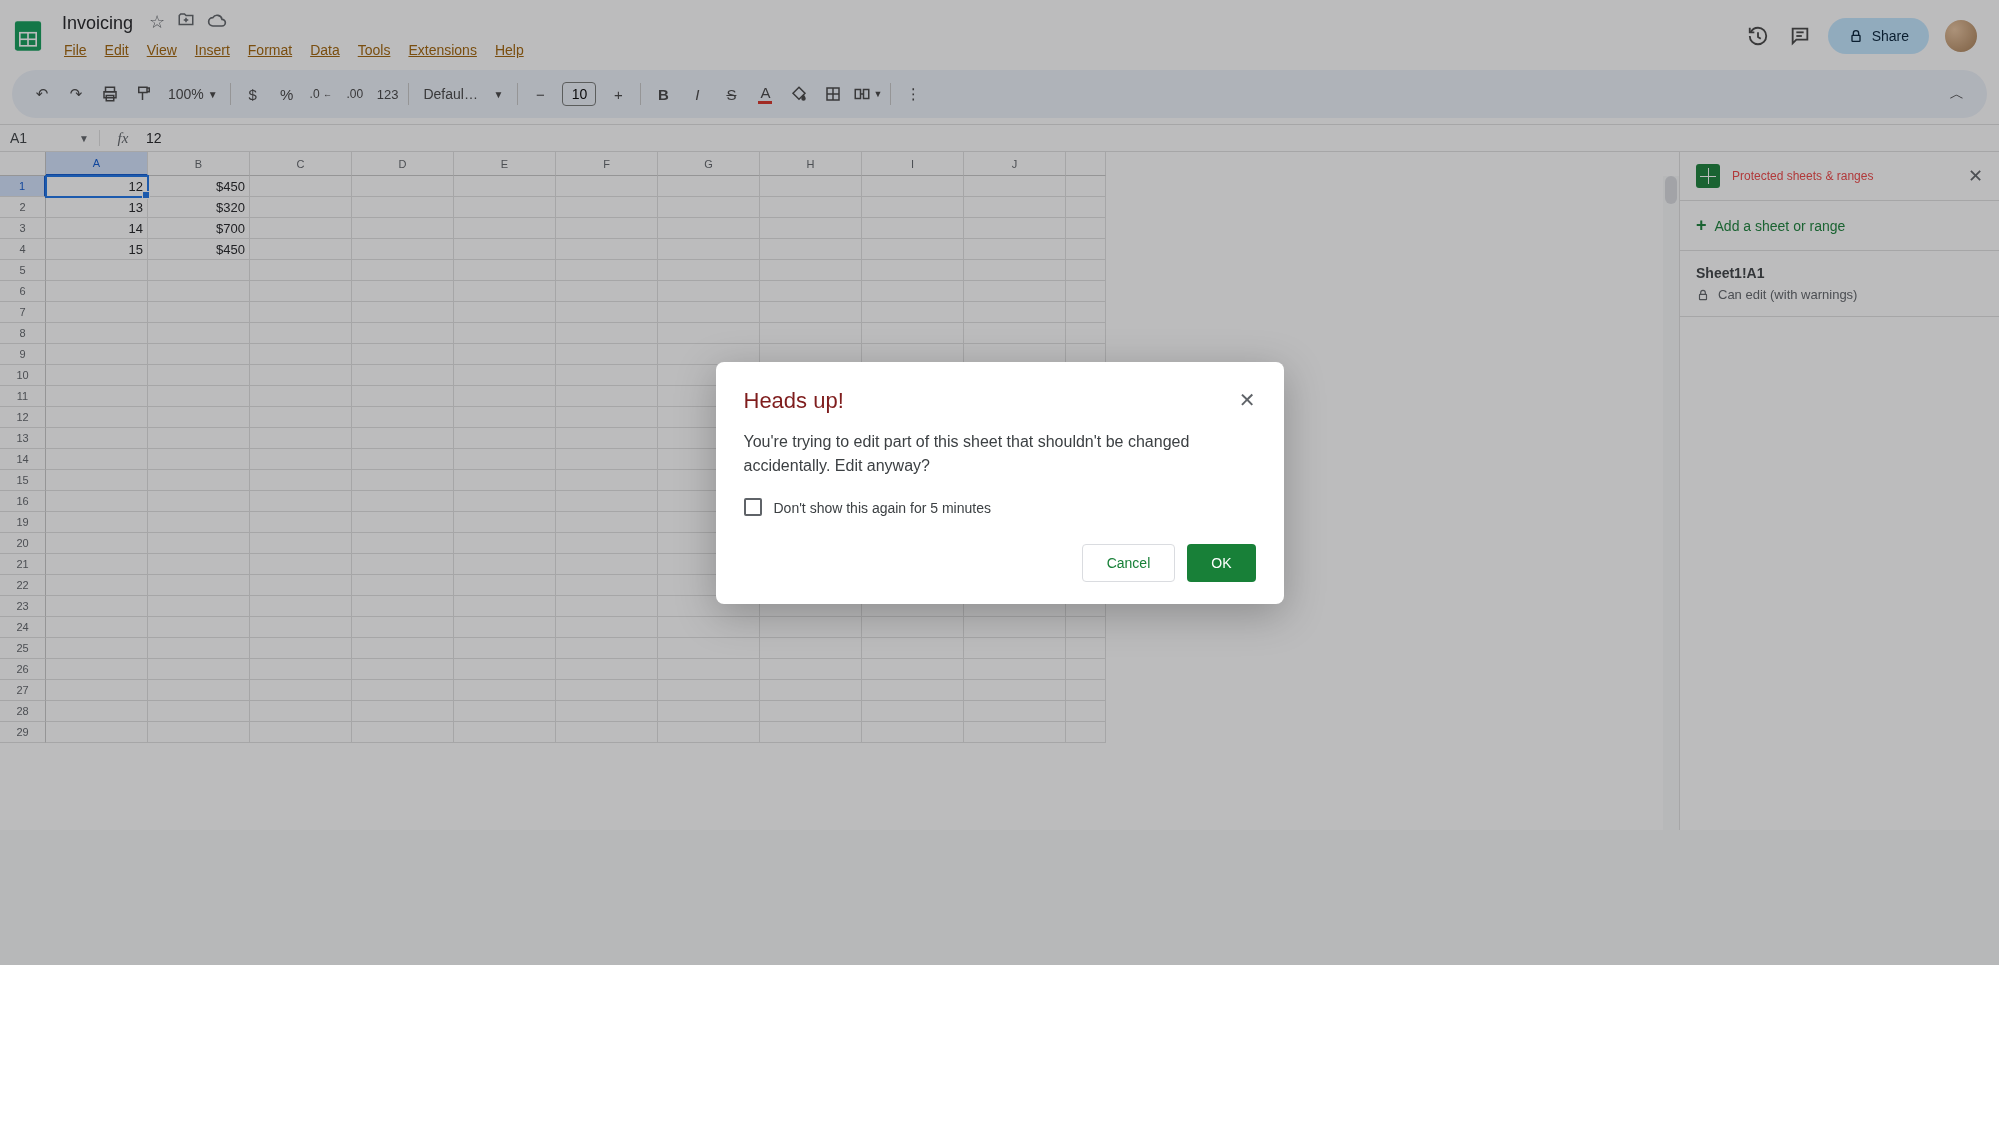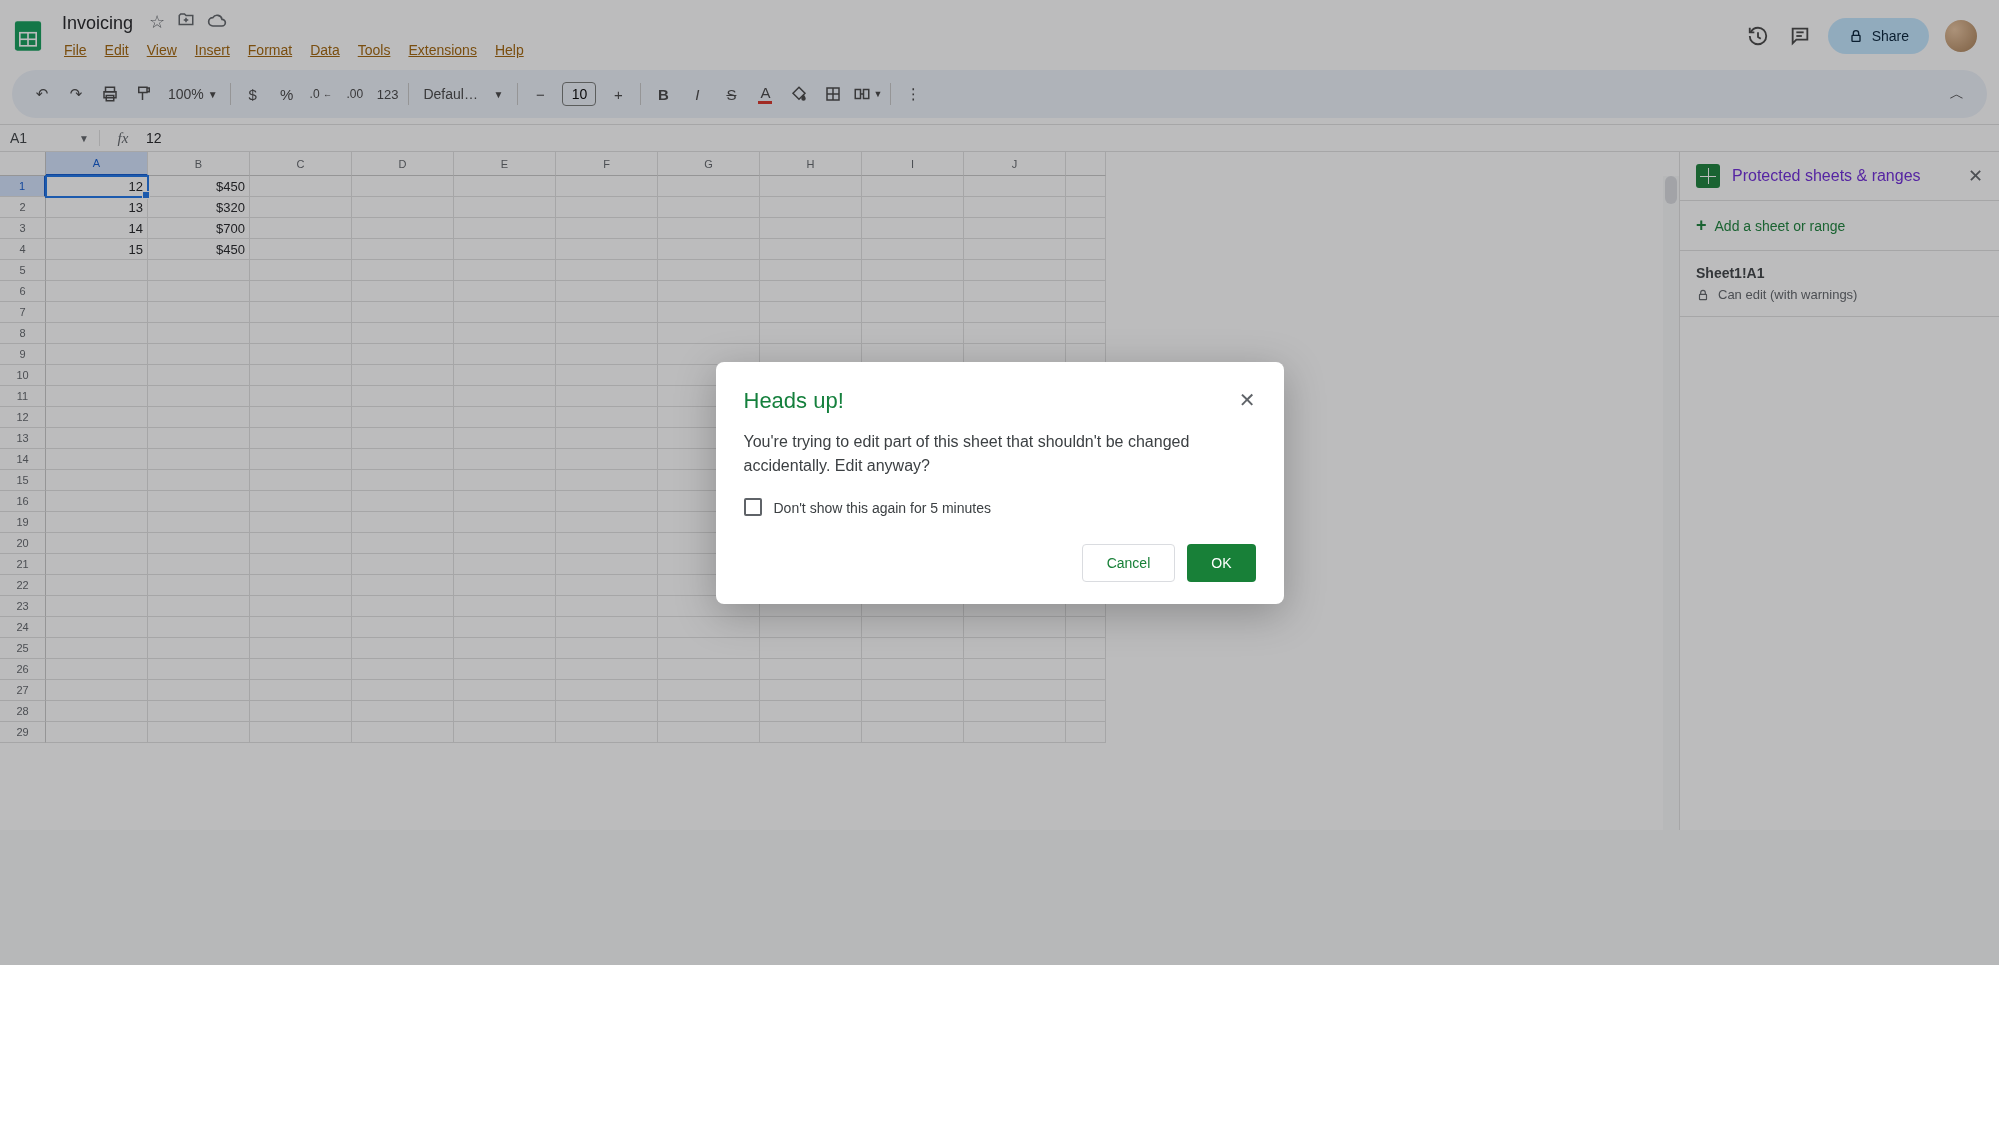--- a/index.html
+++ b/index.html
@@ -71,32 +71,32 @@
   .sheet-tab { display:flex; align-items:center; gap:8px; padding:0 12px; height:36px; background:#e8f0fe; border-radius:4px 4px 0 0; color:#0b57d0; font-size:13px; font-weight:500; }
   .explore { margin-left:auto; width:28px; height:28px; background:#3c4043; border-radius:4px; color:#fff; display:flex; align-items:center; justify-content:center; font-size:14px;}
 
   
   .sidepanel { width:320px; border-left:1px solid #e0e0e0; display:flex; flex-direction:column; background:#fff; }
   .sp-head { display:flex; align-items:center; padding:12px 16px; gap:12px; border-bottom:1px solid #e0e0e0; }
   .sp-ic { width:24px; height:24px; background:#188038; border-radius:3px; position:relative; }
   .sp-ic::before,.sp-ic::after { content:""; position:absolute; background:#fff; }
   .sp-ic::before { left:4px; right:4px; top:50%; height:1px; }
   .sp-ic::after { top:4px; bottom:4px; left:50%; width:1px; }
-  .sp-title { font-size:16px; color:#6d28d9; flex:1; }
+  .sp-title { font-size:12px; color:#ef4444; flex:1; }
   .sp-close { color:#5f6368; cursor:pointer; font-size:18px; }
   .sp-add { color:#188038; padding:14px 16px; font-size:14px; cursor:pointer; display:flex; align-items:center; gap:8px; border-bottom:1px solid #e0e0e0;}
   .sp-range-item { padding:14px 16px; border-bottom:1px solid #e0e0e0; }
   .sp-range-name { font-size:14px; font-weight:700; color:#3c4043; padding-bottom:6px;}
   .sp-range-desc { font-size:13px; color:#5f6368; display:flex; align-items:center; gap:8px; }
 
   
   .scrim { position:absolute; inset:0; background:rgba(32,33,36,.3); display:flex; align-items:center; justify-content:center; z-index:50; }
   .dialog { width:568px; background:#fff; border-radius:8px; overflow:hidden; padding:26px 28px 22px; box-shadow:0 10px 40px rgba(0,0,0,.25); }
   .dlg-head { display:flex; justify-content:space-between; align-items:flex-start; }
-  .dlg-title { font-size:22px; color:#15803d; }
+  .dlg-title { font-size:22px; color:#7f1d1d; }
   .dlg-close { font-size:20px; color:#5f6368; cursor:pointer; }
   .dlg-body { font-size:16px; color:#3c4043; line-height:1.5; padding-top:16px; }
   .dlg-chk { display:flex; align-items:flex-end; gap:12px; padding-top:20px; }
   .chk { width:18px; height:18px; border:2px solid #5f6368; border-radius:2px; cursor:pointer; }
   .dlg-actions { display:flex; justify-content:flex-end; gap:12px; padding-top:28px; }
   .btn { padding:10px 24px; border-radius:4px; font-size:14px; font-weight:500; cursor:pointer; border:none; }
   .btn.cancel { background:#fff; color:#188038; border:1px solid #dadce0; }
   .btn.ok { background:#188038; color:#fff; }
 
   .bottom-fill { position:absolute; left:0; right:0; bottom:0; top:830px; background:#fff; }

